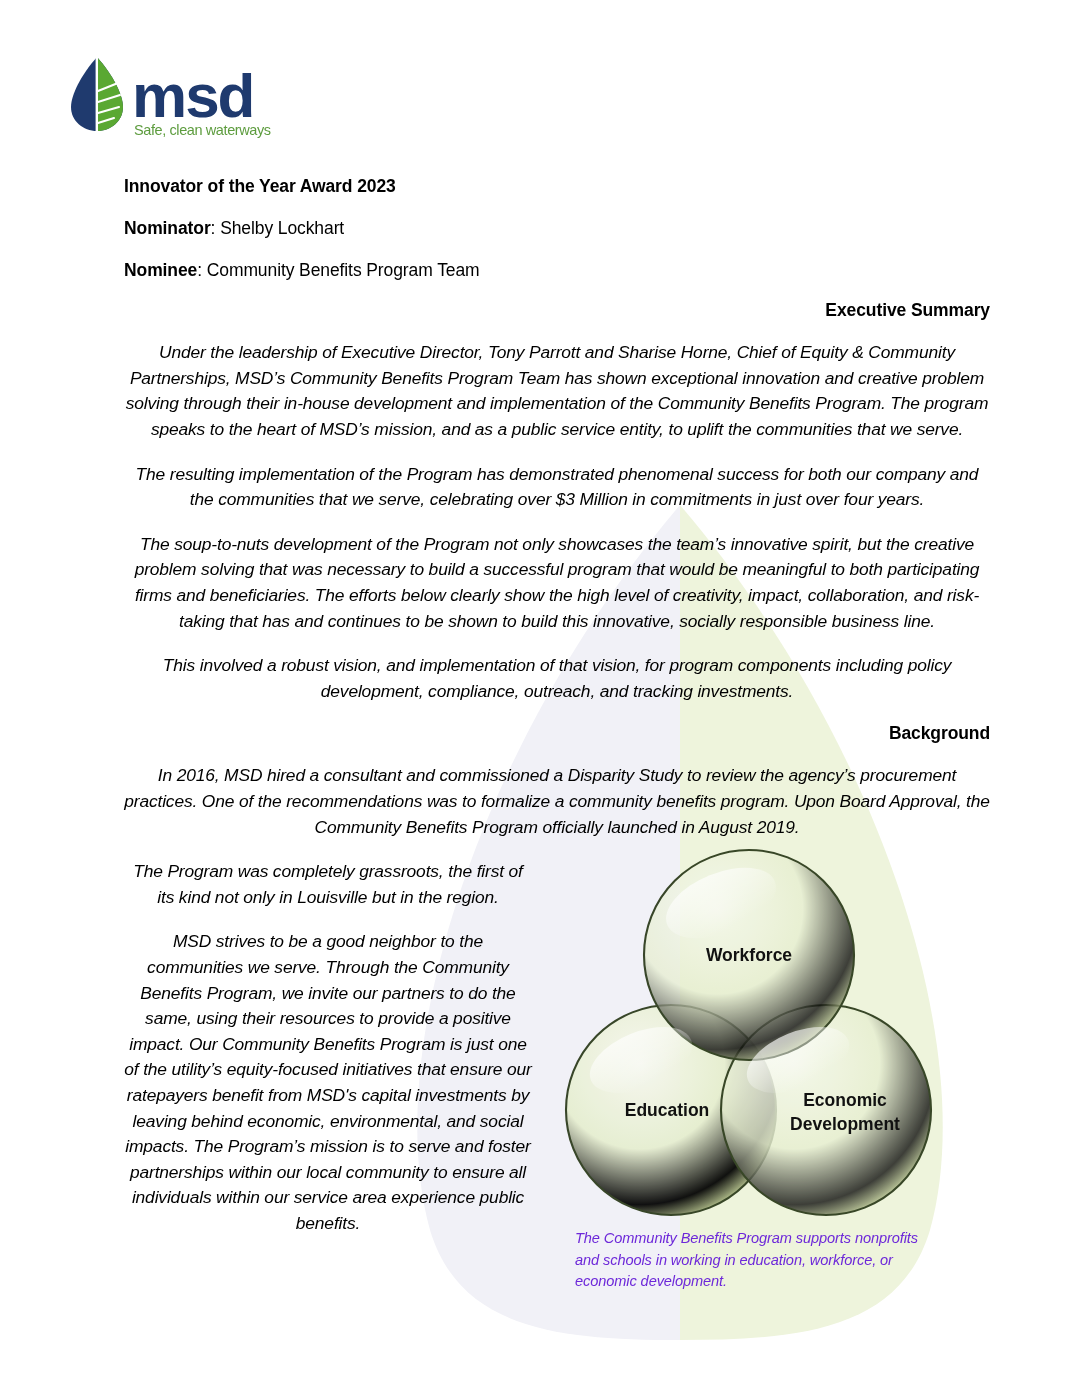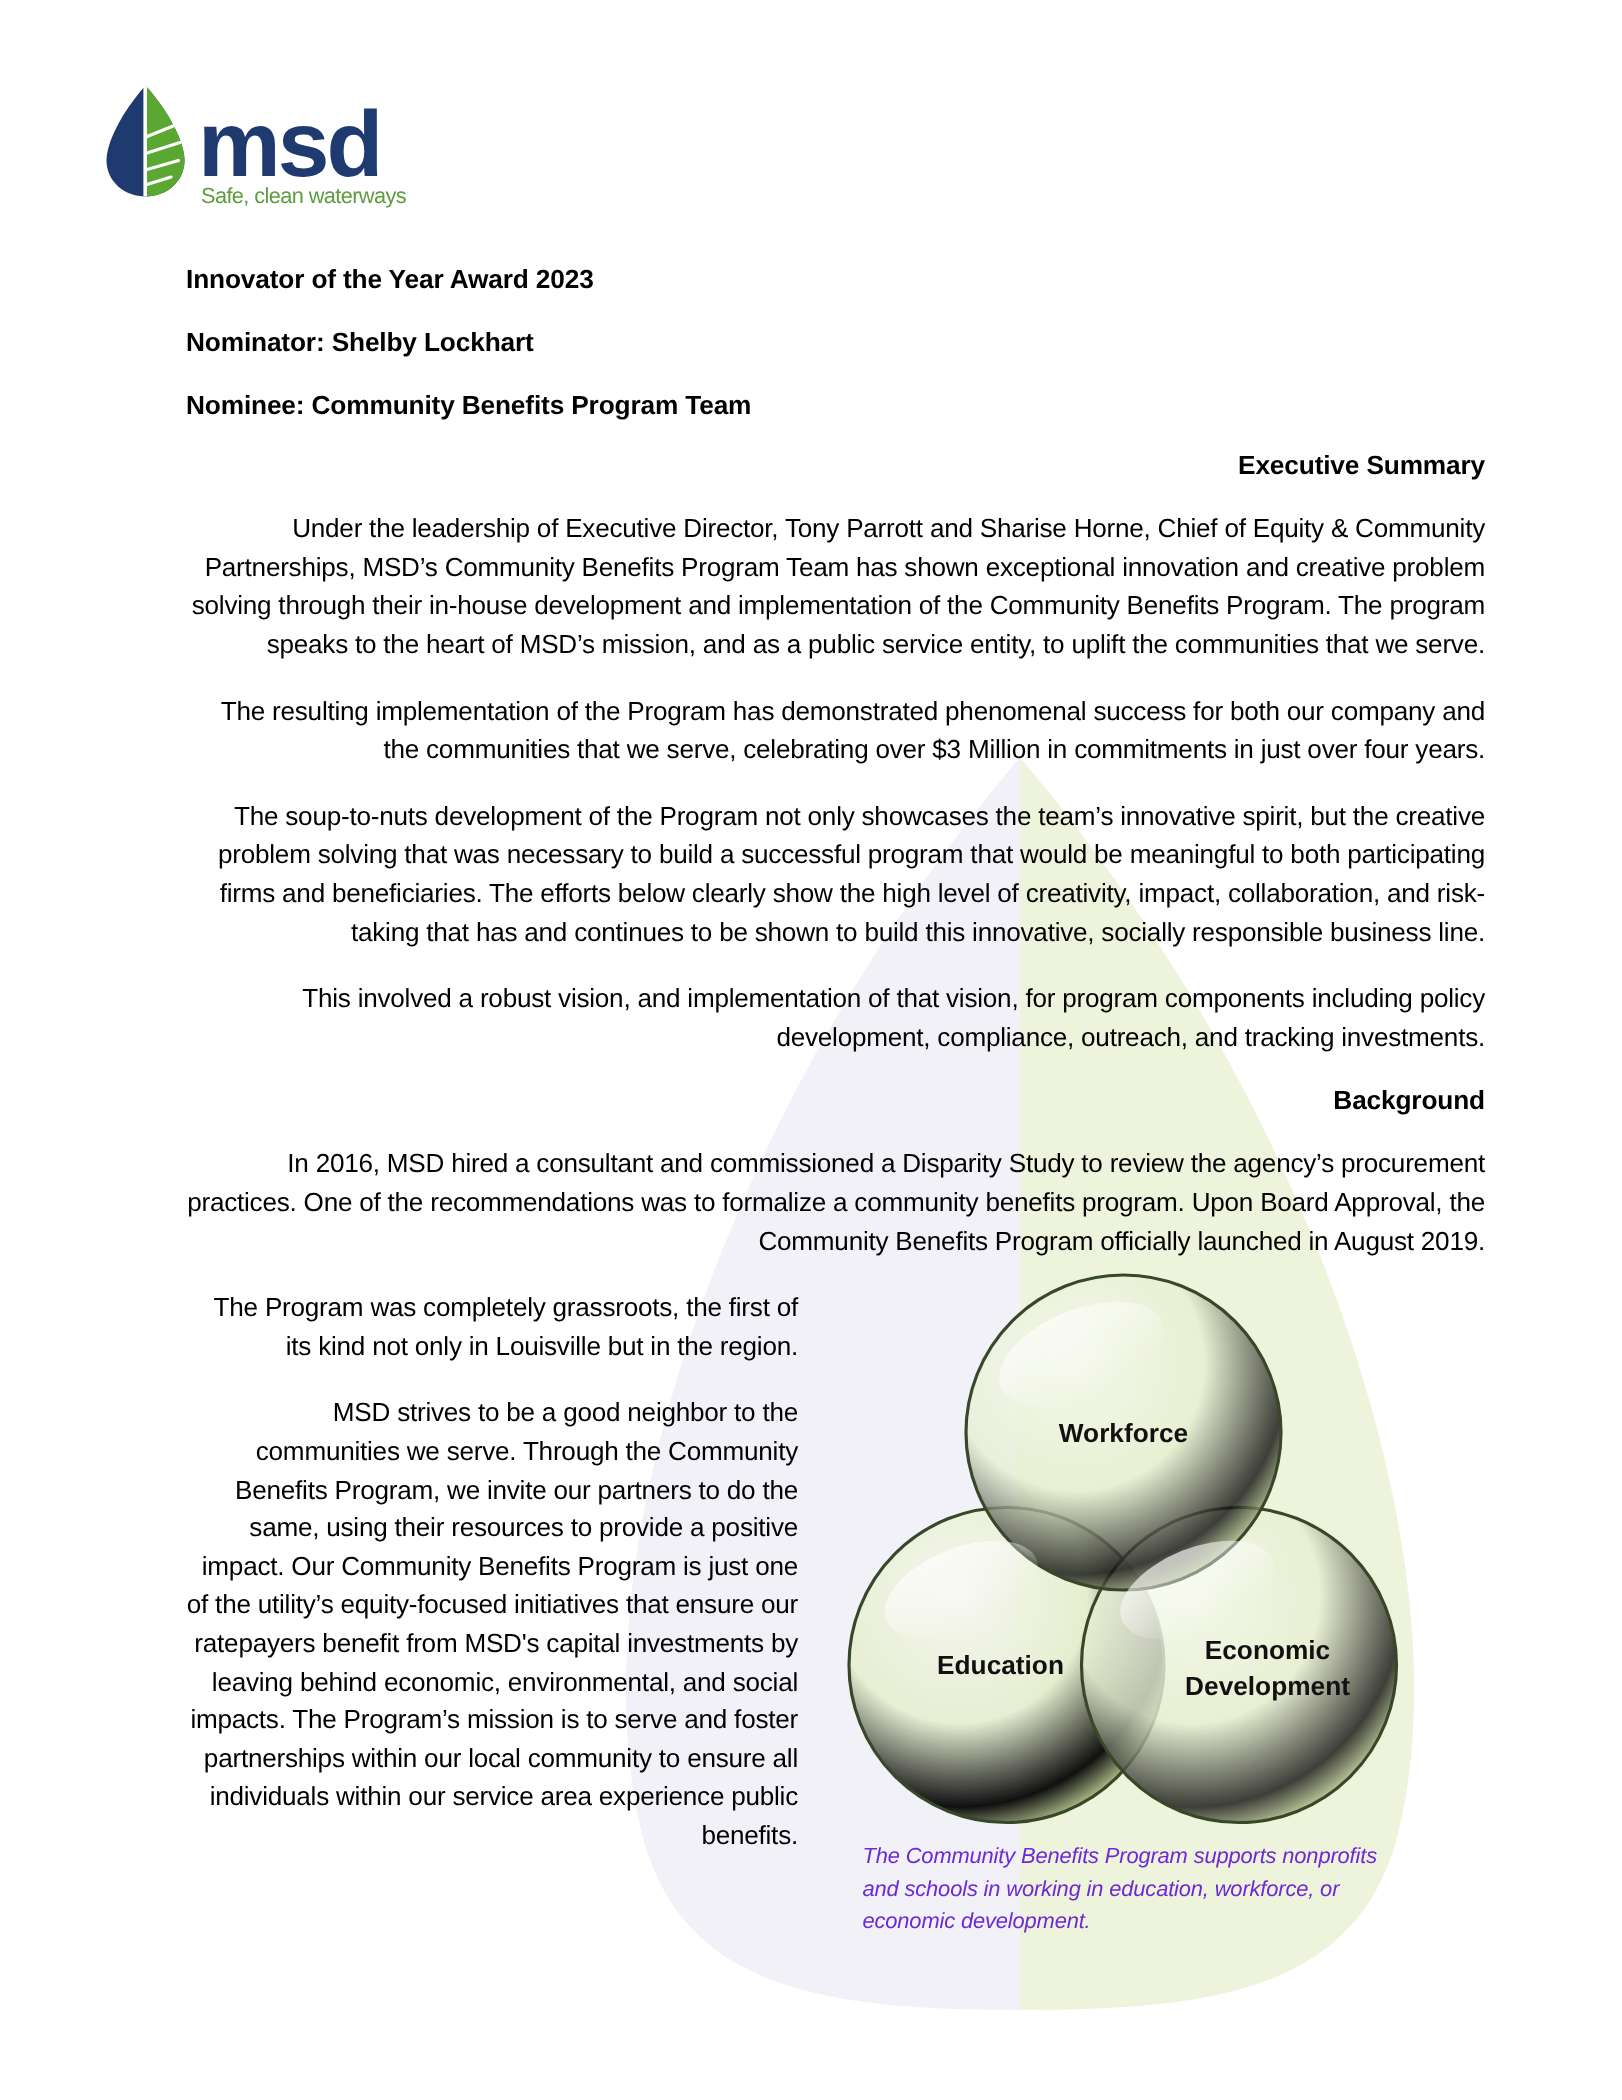--- a/index.html
+++ b/index.html
@@ -51,28 +51,29 @@
     width: 866px;
   }
 
   .hline {
     font-size: 17.5px;
     font-weight: bold;
     line-height: 1.3;
     margin: 0 0 19px 0;
     letter-spacing: -0.1px;
   }
-  .hline .normal { font-weight: bold; }
+  .hline .normal { font-weight: normal; }
 
   p.body {
     font-size: 17.4px;
     line-height: 25.6px;
     margin: 0 0 19px 0;
     letter-spacing: -0.15px;
-    text-align: right;
+    text-align: center;
+    font-style: italic;
   }
 
   p.narrow {
     width: 408px;
   }
 
   h3.section {
     font-size: 17.5px;
     font-weight: bold;
     margin: 0 0 19px 0;

